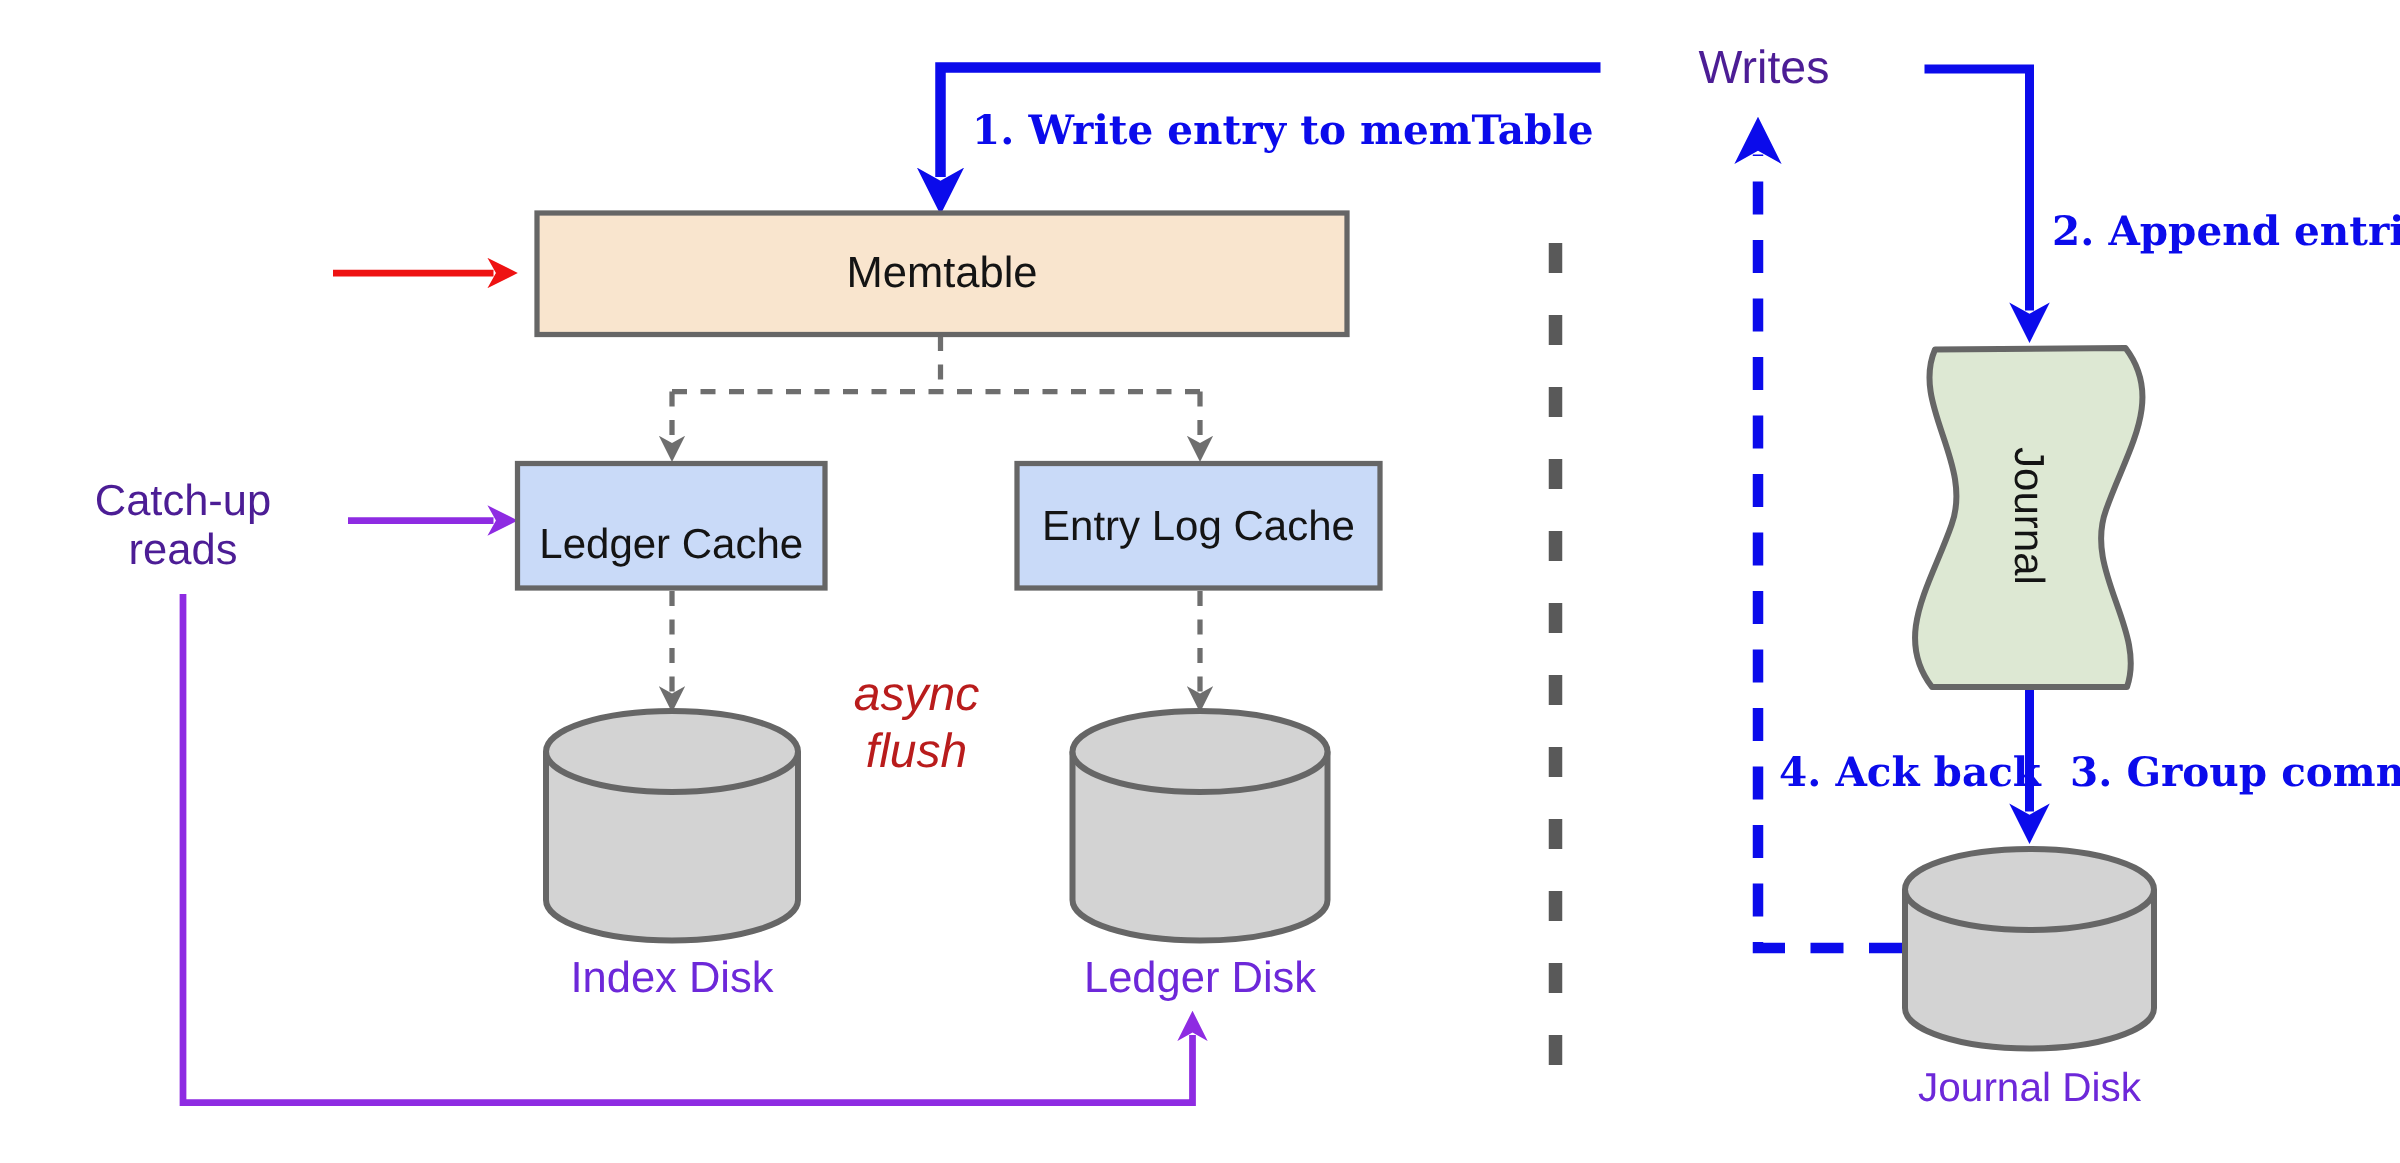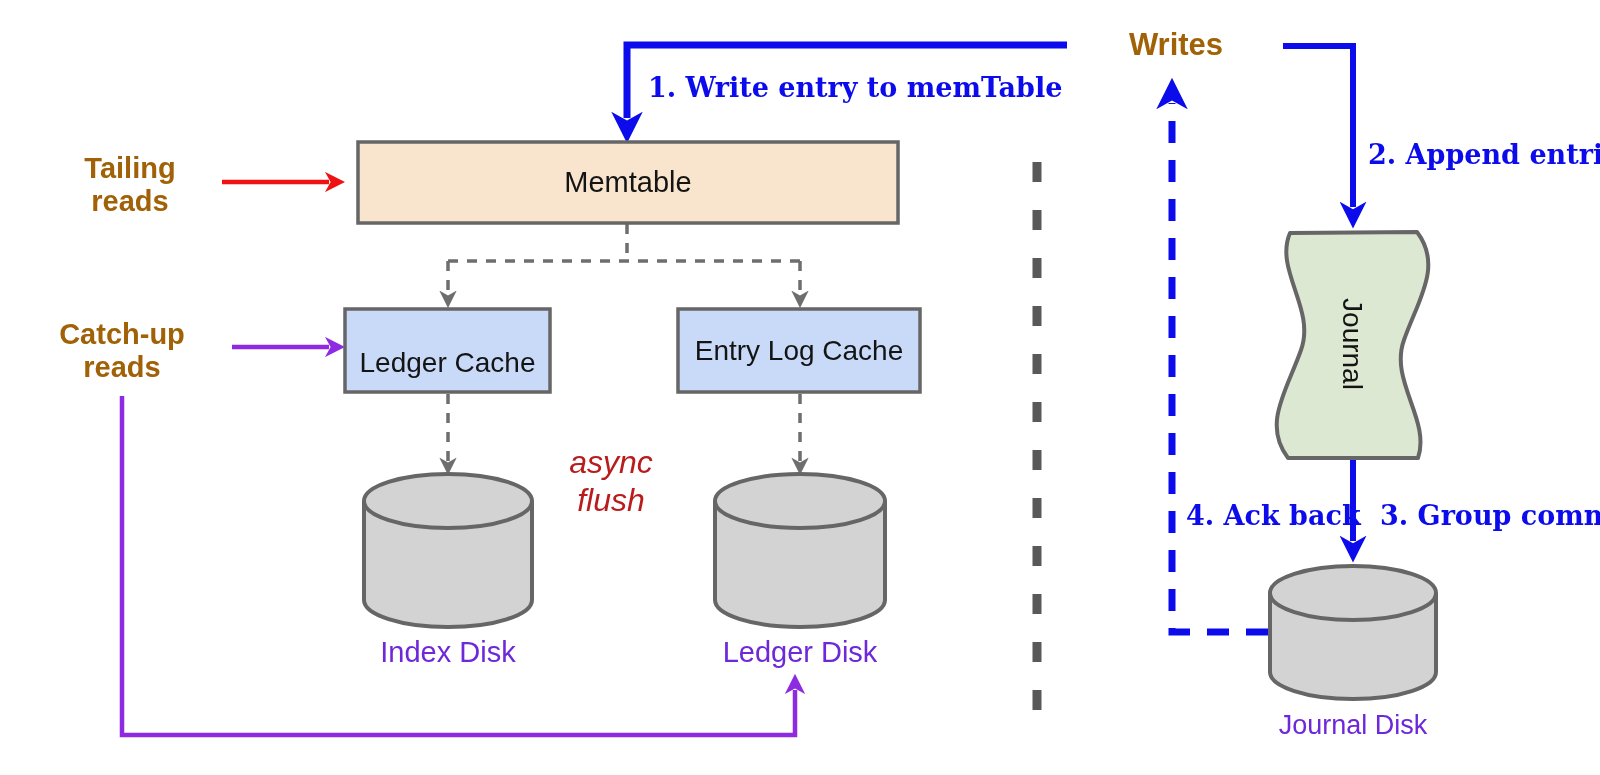--- a/index.html
+++ b/index.html
@@ -12,22 +12,22 @@
     overflow: hidden;
   }
   #shapes { position: absolute; left: 0; top: 0; }
 
   .lbl { position: absolute; color: #111; }
   .node-label {
     display: flex; align-items: center; justify-content: center;
     text-align: center; color: #141414;
   }
   .bold-side {
-    font-weight: bold; font-size: 29px; line-height: 33px;
-    text-align: center; color: #a16207;
+    font-weight: normal; font-size: 29px; line-height: 33px;
+    text-align: center; color: #4c1d95;
   }
   .disk-label { font-size: 29px; text-align: center; color: #6d28d9; }
   .blue-note {
     font-family: "DejaVu Serif", serif;
     font-weight: 600;
     font-size: 27px; color: var(--write-path, #0b0beb);
     white-space: nowrap;
   }
   .async-note {
     font-style: italic; font-size: 32px; line-height: 38px;
@@ -132,21 +132,20 @@
 
   <div class="lbl node-label" style="left:1262px; top:324px; width:180px; height:40px; font-size:28px;
               transform:rotate(90deg);">Journal</div>
 
   <div class="lbl disk-label" style="left:348px; top:636px; width:200px;">Index Disk</div>
 
   <div class="lbl disk-label" style="left:700px; top:636px; width:200px;">Ledger Disk</div>
 
   <div class="lbl disk-label" style="left:1253px; top:710px; width:200px; font-size:27px;">Journal Disk</div>
 
-  <div class="lbl bold-side" style="left:70px; top:152px; width:120px;">Tailing reads</div>
 
   <div class="lbl bold-side" style="left:42px; top:318px; width:160px;">Catch-up reads</div>
 
   <div class="lbl bold-side" style="left:1116px; top:28px; width:120px; font-size:31px;">Writes</div>
 
   <div class="lbl async-note" style="left:541px; top:443px; width:140px;">async flush</div>
 
   <div class="lbl blue-note" style="left:648px; top:72px;">1. Write entry to memTable</div>
 
   <div class="lbl blue-note" style="left:1368px; top:139px;">2. Append entries</div>

